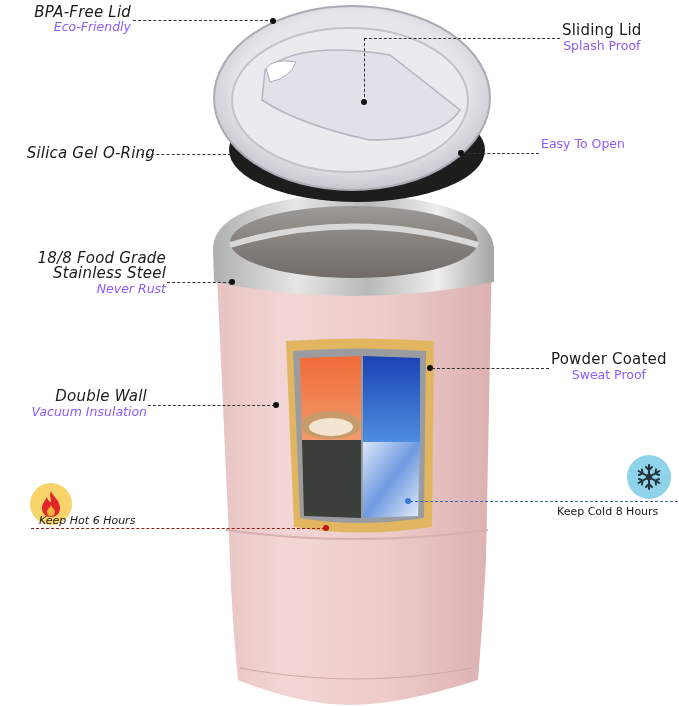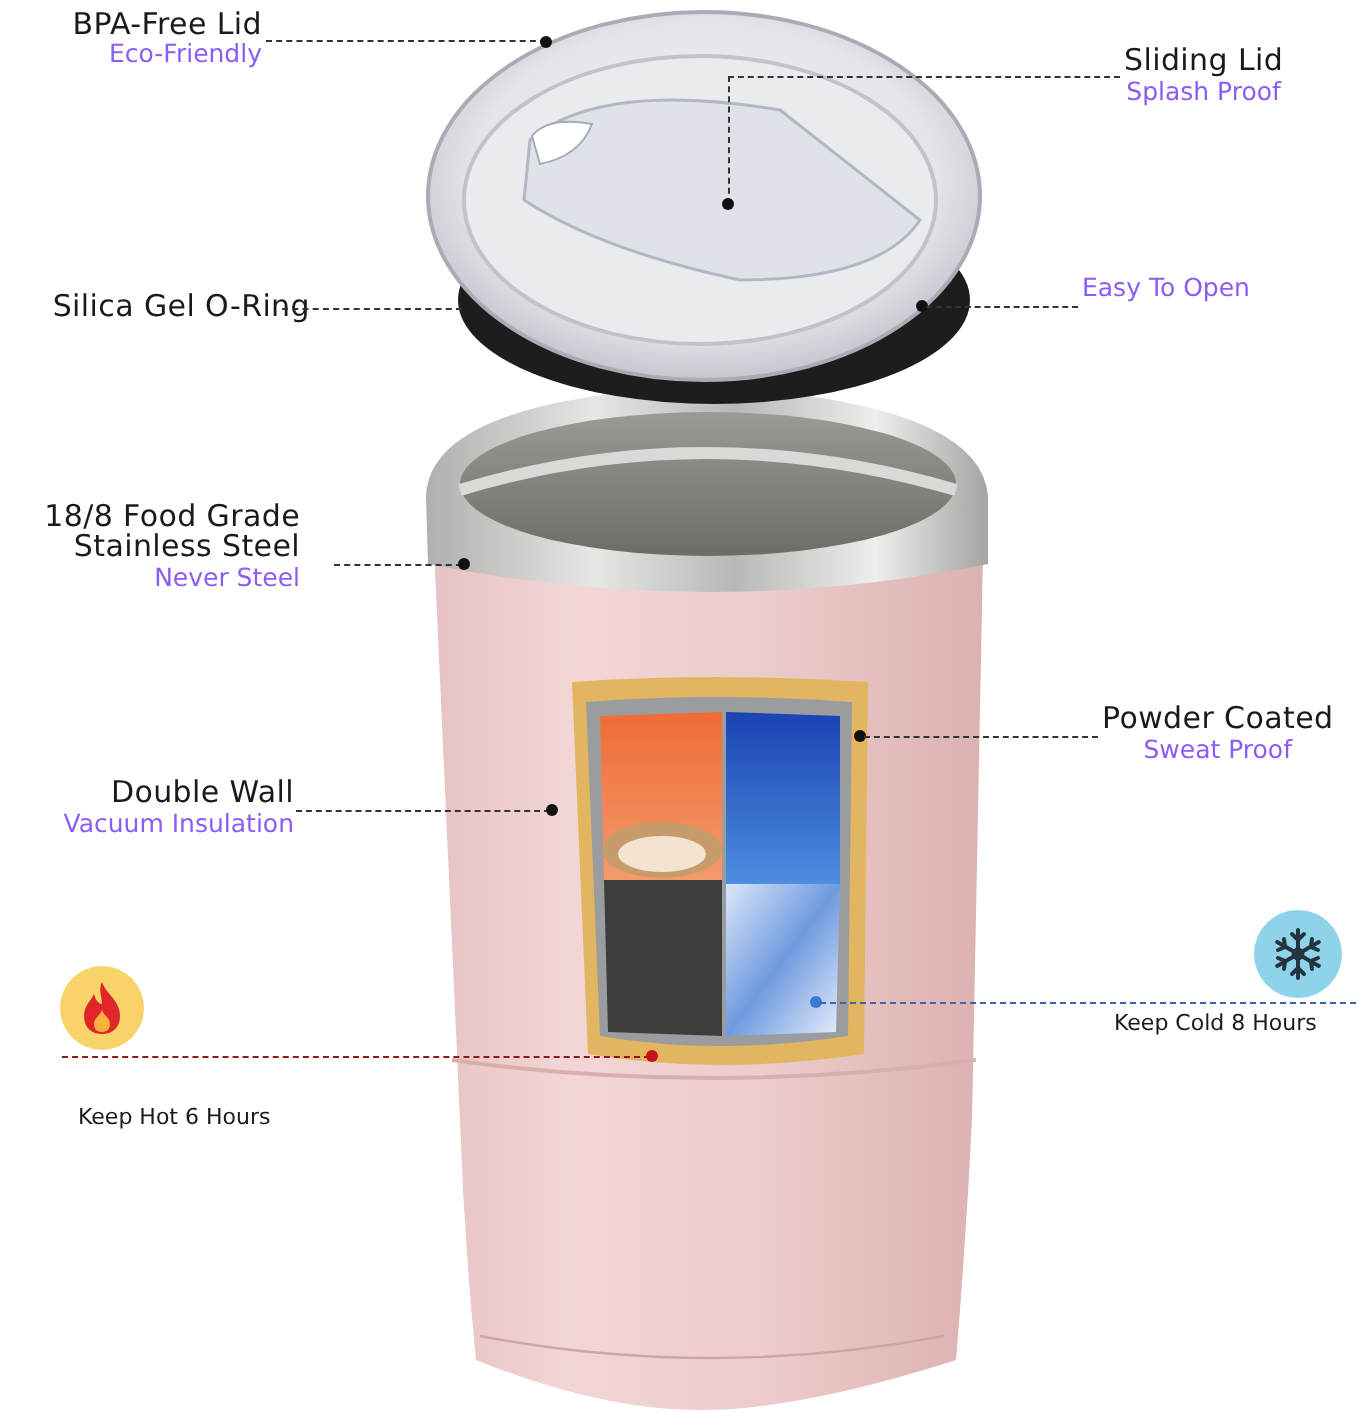--- a/index.html
+++ b/index.html
@@ -1,18 +1,18 @@
 <!DOCTYPE html>
 <html><head>
 <meta charset="utf-8">
 <style>
   html, body { margin:0; padding:0; background:#ffffff; }
   body { width:679px; height:706px; position:relative; overflow:hidden; font-family:"DejaVu Sans", sans-serif; }
   .label { position:absolute; text-align:right; white-space:nowrap; }
-  .label.left { text-align:right; }
+  .label.left { text-align:right;font-style:italic; }
   .label.rightside { text-align:center; }
   .title { color:#1a1a1a; font-size:15px; line-height:17px; letter-spacing:0.2px; }
   .sub { color:#8b5cf6; font-size:12.5px; line-height:14px; }
   .small { color:#1a1a1a; font-size:11px; }
   .dash { position:absolute; height:0; border-top:1.5px dashed #333; }
   .dash.red { border-top-color:#8b1a1a; }
   .dash.blue { border-top-color:#3f64a8; }
   .vdash { position:absolute; width:0; border-left:1.5px dashed #333; }
   .dot { position:absolute; width:6px; height:6px; border-radius:50%; background:#111; margin:-3px 0 0 -3px; }
   .dot.red { background:#c0141a; }
@@ -114,24 +114,24 @@
   <div class="title">Silica Gel O-Ring</div>
 </div>
 <div class="dash" style="left:141px; top:154px; width:90px;"></div>
 
 <div class="label rightside" style="left:541px; top:137px;">
   <div class="sub">Easy To Open</div>
 </div>
 <div class="dot" style="left:461px; top:153px;"></div>
 <div class="dash" style="left:463px; top:153px; width:76px;"></div>
 
-<div class="label left" style="right:529px; top:250px;">
+<div class="label left" style="right:513px; top:250px;">
   <div class="title">18/8 Food Grade</div>
   <div class="title" style="margin-top:-2px;">Stainless Steel</div>
-  <div class="sub">Never Steel</div>
+  <div class="sub">Never Rust</div>
 </div>
 <div class="dash" style="left:167px; top:282px; width:64px;"></div>
 <div class="dot" style="left:232px; top:282px;"></div>
 
 <div class="label rightside" style="left:551px; top:351px;">
   <div class="title">Powder Coated</div>
   <div class="sub">Sweat Proof</div>
 </div>
 <div class="dot" style="left:430px; top:368px;"></div>
 <div class="dash" style="left:432px; top:368px; width:117px;"></div>
@@ -144,21 +144,21 @@
 <div class="dot" style="left:276px; top:405px;"></div>
 
 <div class="icon-circle" style="left:30px; top:483px; width:42px; height:42px; background:#f7d36a;">
   <svg width="24" height="28" viewBox="0 0 24 28">
     <path d="M12,1 C14,7 21,10 21,18 C21,24 17,27 12,27 C7,27 3,24 3,18 C3,13 6,11 8,7 C9,11 11,12 12,12 C12,8 10,5 12,1 Z" fill="#e0262b"></path>
     <path d="M12,15 C13,18 16,19 16,22 C16,25 14,26 12,26 C10,26 8,25 8,22 C8,19 11,18 12,15 Z" fill="#f6b33c"></path>
   </svg>
 </div>
 <div class="dash red" style="left:31px; top:528px; width:294px;"></div>
 <div class="dot red" style="left:326px; top:528px;"></div>
-<div class="label left small" style="left:39px; top:552px; text-align:center;">Keep Hot 6 Hours</div>
+<div class="label left small" style="left:39px; top:514px; text-align:center;">Keep Hot 6 Hours</div>
 
 <div class="icon-circle" style="left:627px; top:455px; width:44px; height:44px; background:#8fd3ea;">
   <svg width="28" height="28" viewBox="-14 -14 28 28" stroke="#23343f" stroke-width="2" stroke-linecap="round" fill="none">
     <line x1="0" y1="-12" x2="0" y2="12"></line>
     <line x1="-10.4" y1="-6" x2="10.4" y2="6"></line>
     <line x1="-10.4" y1="6" x2="10.4" y2="-6"></line>
     <path d="M-3,-10 L0,-7 L3,-10 M-3,10 L0,7 L3,10"></path>
     <path d="M-10,-2 L-6.5,-3.5 L-7,-7.5 M10,2 L6.5,3.5 L7,7.5"></path>
     <path d="M-10,2 L-6.5,3.5 L-7,7.5 M10,-2 L6.5,-3.5 L7,-7.5"></path>
     <circle cx="0" cy="0" r="2.2" fill="#23343f"></circle>

